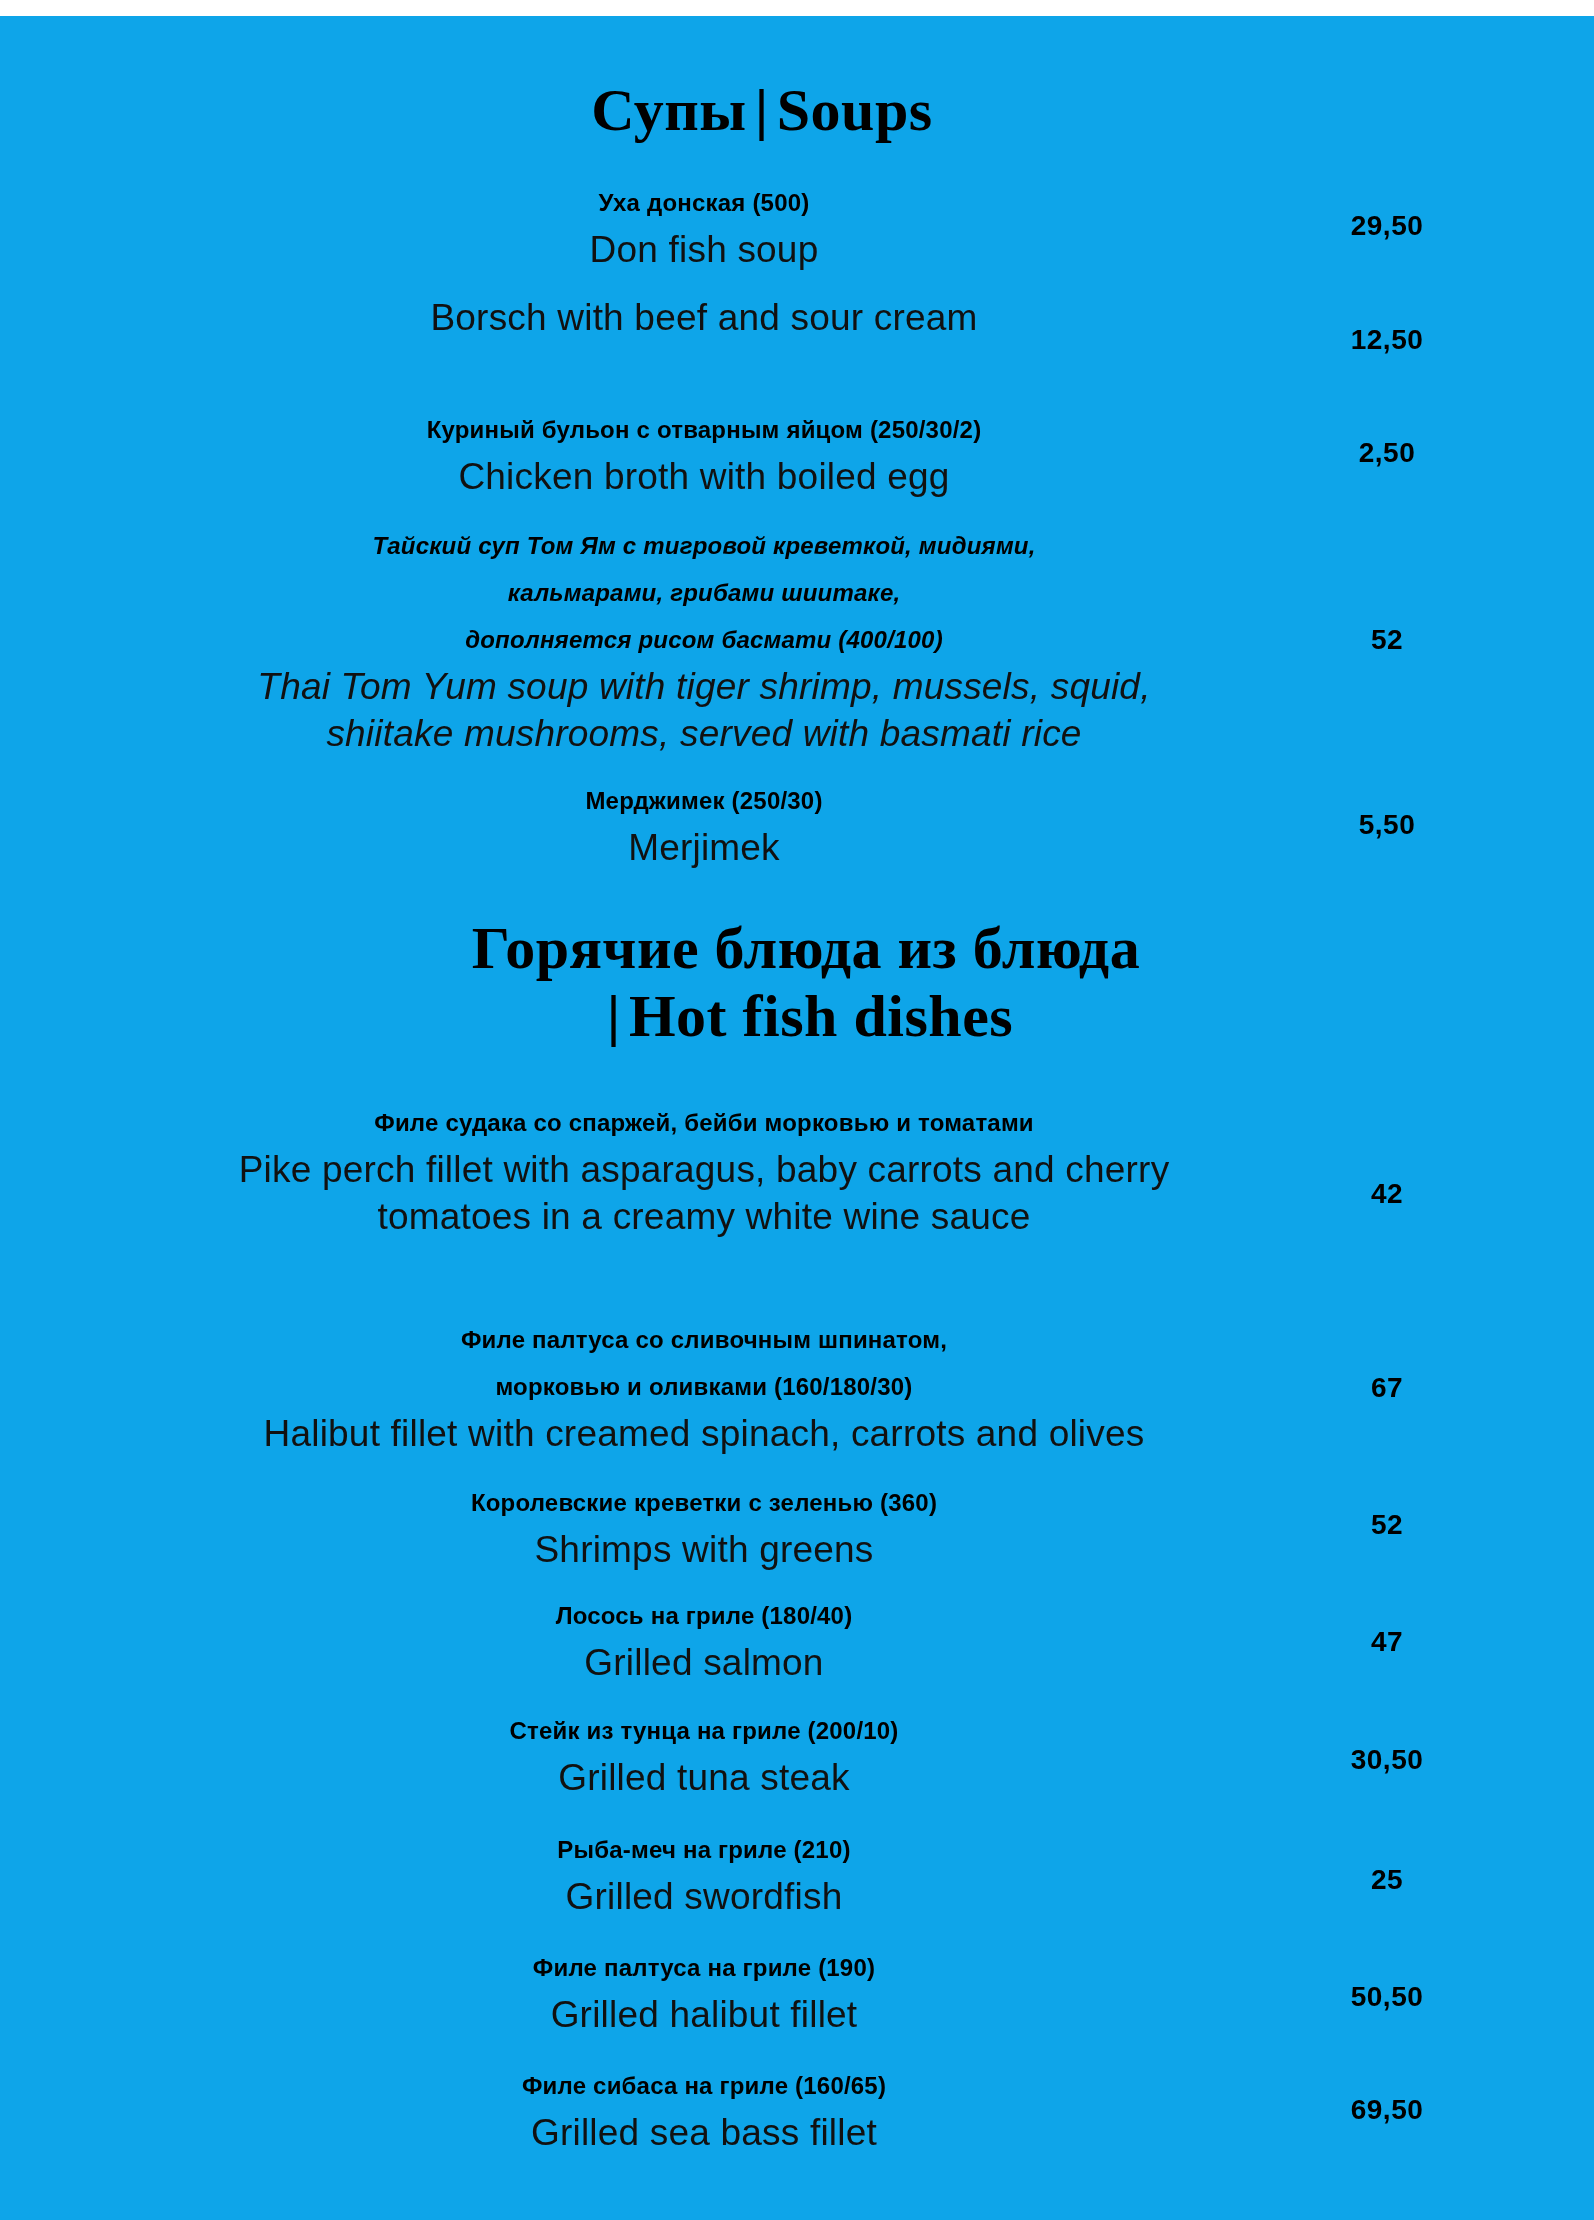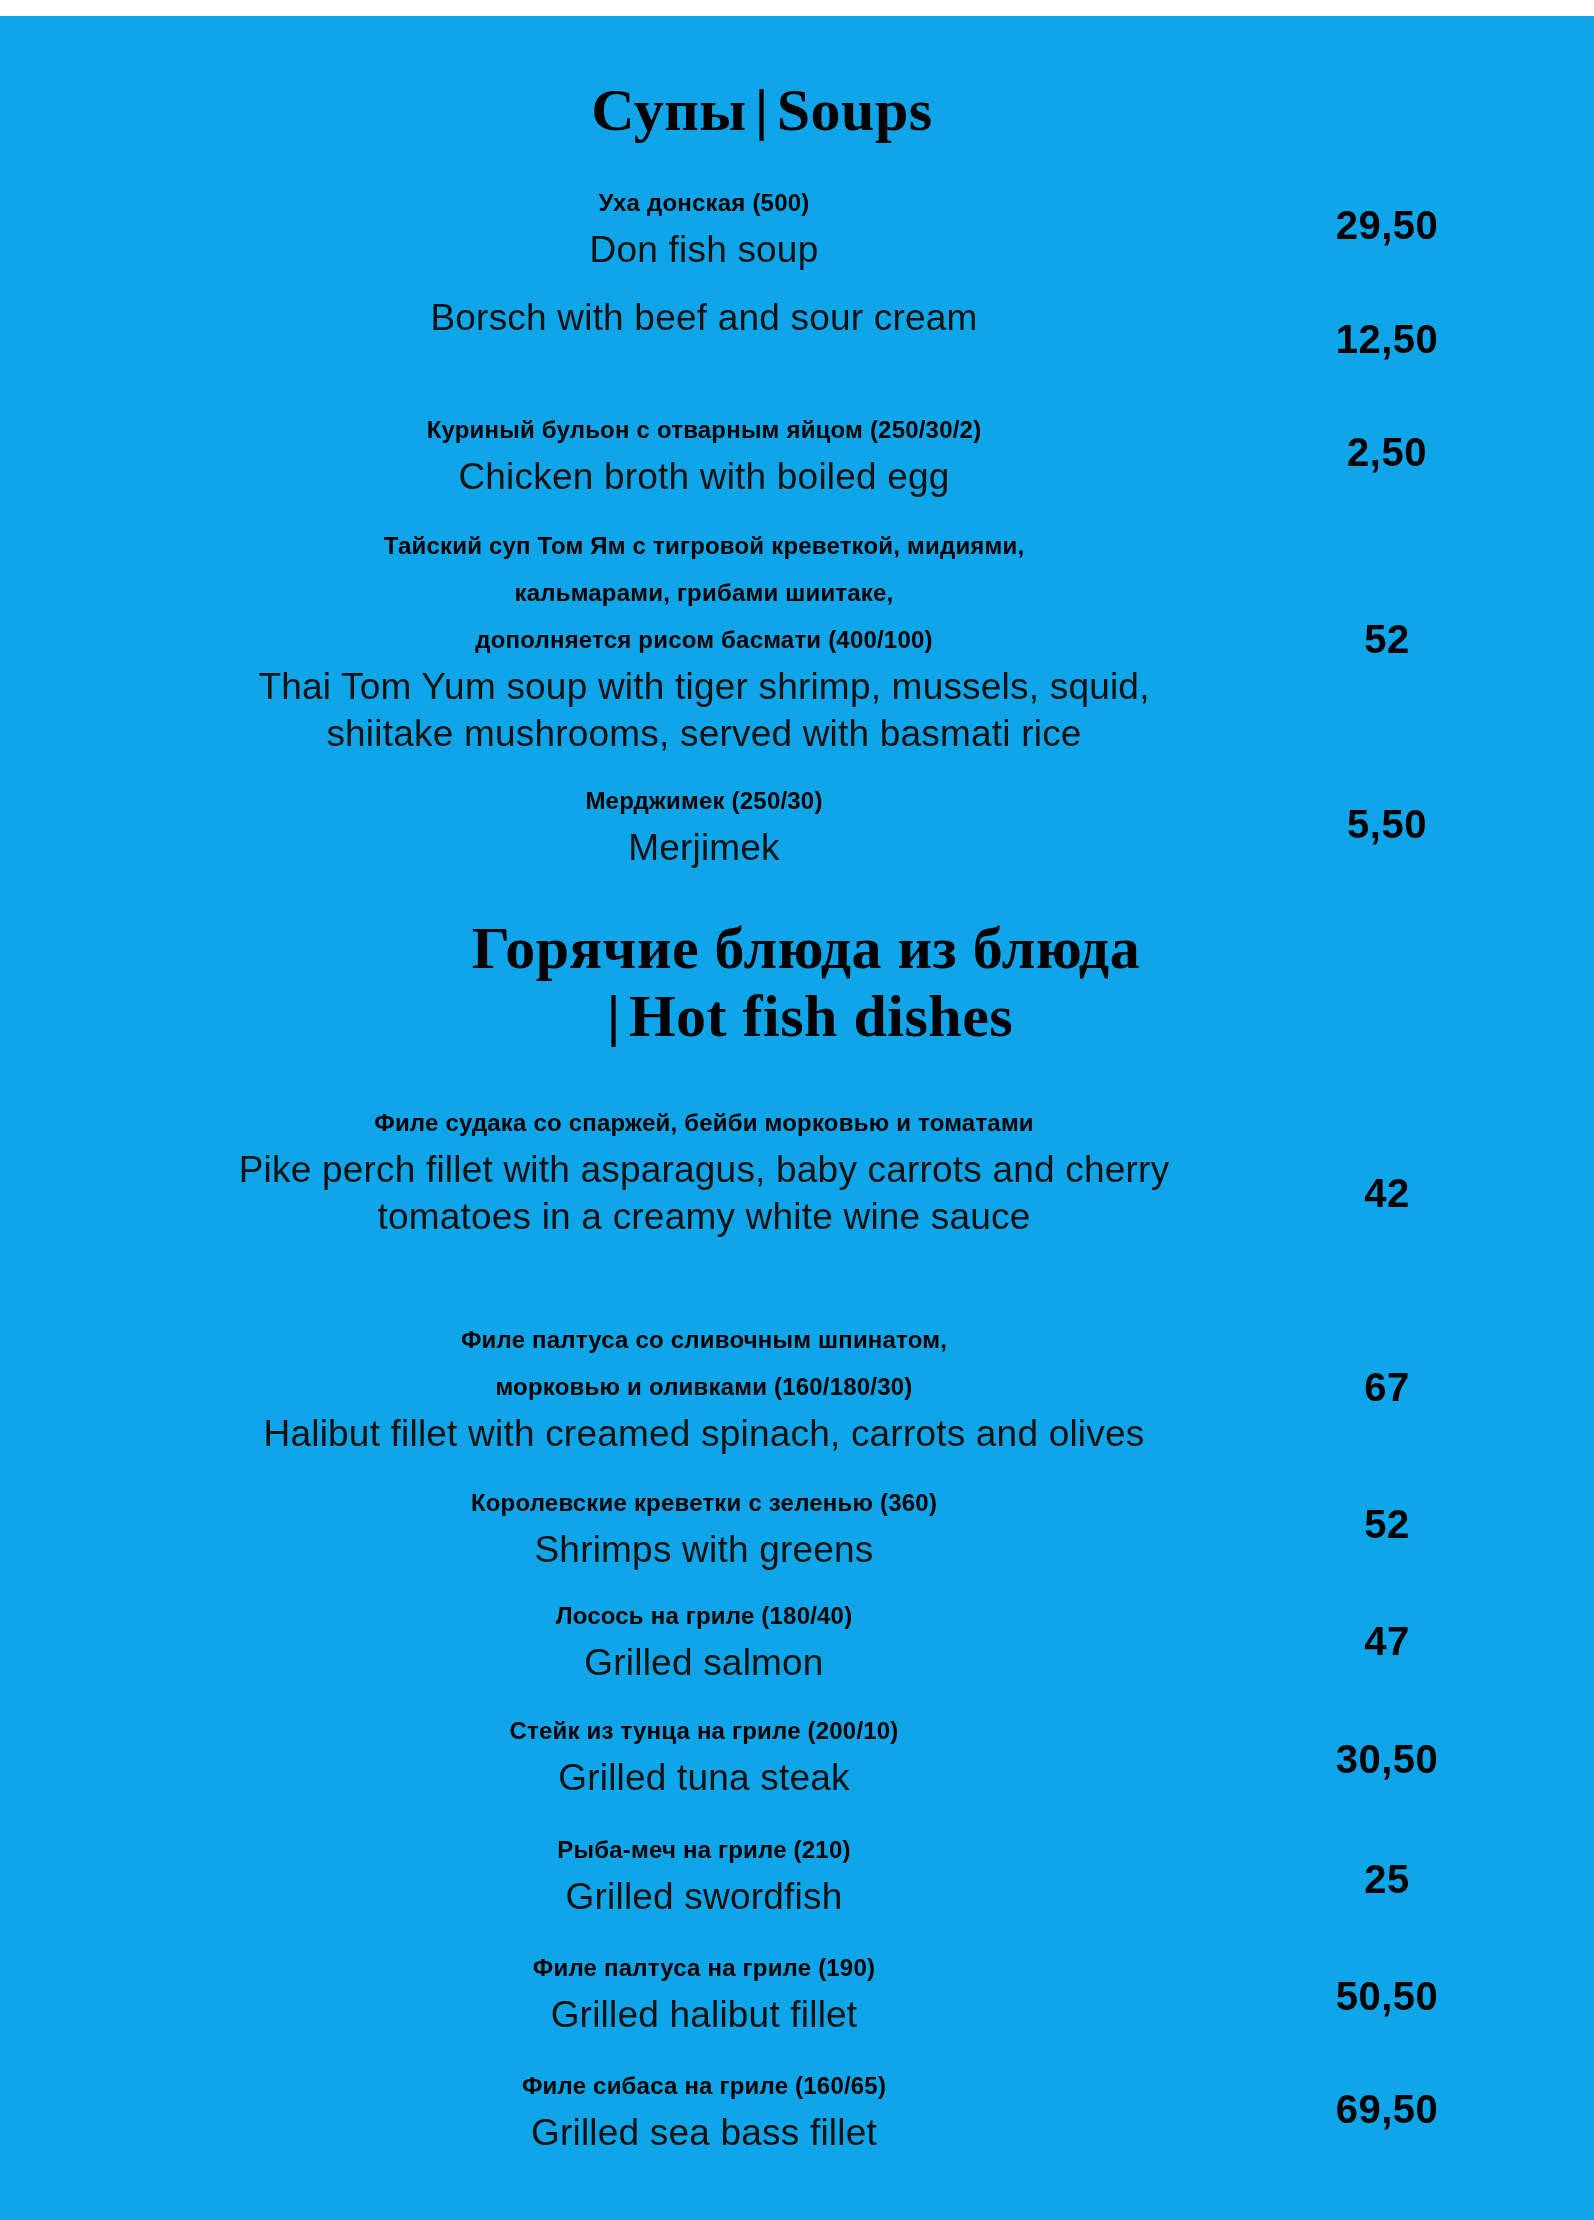--- a/index.html
+++ b/index.html
@@ -14,21 +14,21 @@
   .heading .sep { font-weight:normal; font-family:"DejaVu Sans", sans-serif; font-size:52px; margin:0 6px; position:relative; top:-2px; }
   .item {
     position:absolute; left:704px; transform:translateX(-50%);
     text-align:center; white-space:nowrap;
   }
   .ru { font-family:"Liberation Sans", "DejaVu Sans", sans-serif; font-weight:bold; font-size:24px; line-height:47px; color:#000; letter-spacing:0.2px; }
   .en { font-family:"Liberation Sans", "DejaVu Sans", sans-serif; font-weight:normal; font-size:37px; line-height:47px; color:#111; letter-spacing:0.2px; }
   .price {
     position:absolute; left:1387px; transform:translateX(-50%);
     font-family:"Liberation Sans", "DejaVu Sans", sans-serif; font-weight:bold;
-    font-size:40px; line-height:47px; color:#000; white-space:nowrap; letter-spacing:0.5px;text-align:center;
+    font-size:28px; line-height:47px; color:#000; white-space:nowrap; letter-spacing:0.5px;text-align:center;
   }
 </style>
 </head>
 <body>
 
 <div class="page">
 
   <div class="heading" style="left:762px; top:60px;">
     <span>Супы</span><span class="sep">|</span><span>Soups</span>
   </div>
@@ -43,21 +43,21 @@
     <div class="en">Borsch with beef and sour cream</div>
   </div>
   <div class="price" style="top:300px;">12,50</div>
 
   <div class="item" style="top:390px;">
     <div class="ru">Куриный бульон с отварным яйцом (250/30/2)</div>
     <div class="en">Chicken broth with boiled egg</div>
   </div>
   <div class="price" style="top:413px;">2,50</div>
 
-  <div class="item" style="top:506px;">
+  <div class="item" style="top:506px;font-style:italic;">
     <div class="ru">Тайский суп Том Ям с тигровой креветкой, мидиями,</div>
     <div class="ru">кальмарами, грибами шиитаке,</div>
     <div class="ru">дополняется рисом басмати (400/100)</div>
     <div class="en">Thai Tom Yum soup with tiger shrimp, mussels, squid,</div>
     <div class="en">shiitake mushrooms, served with basmati rice</div>
   </div>
   <div class="price" style="top:600px;">52</div>
 
   <div class="item" style="top:761px;">
     <div class="ru">Мерджимек (250/30)</div>

